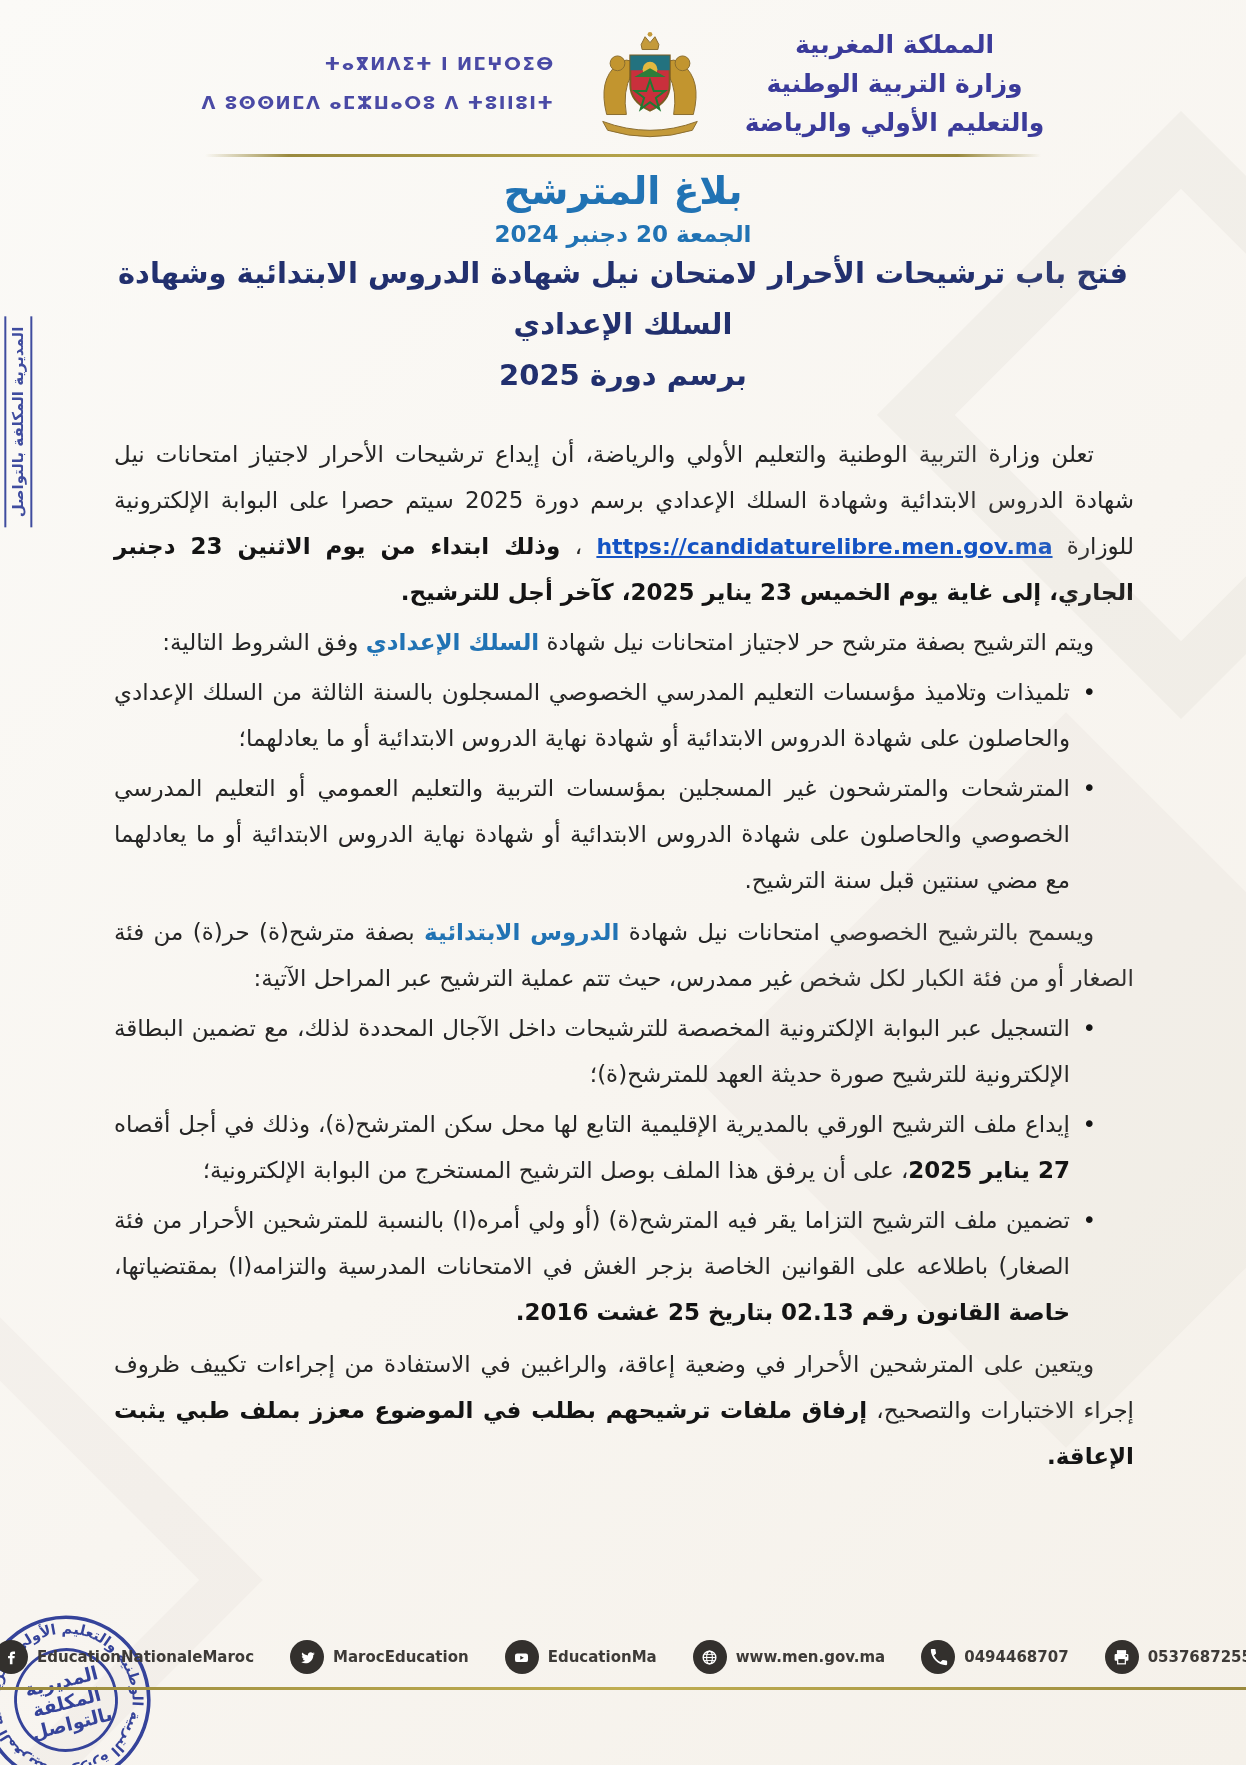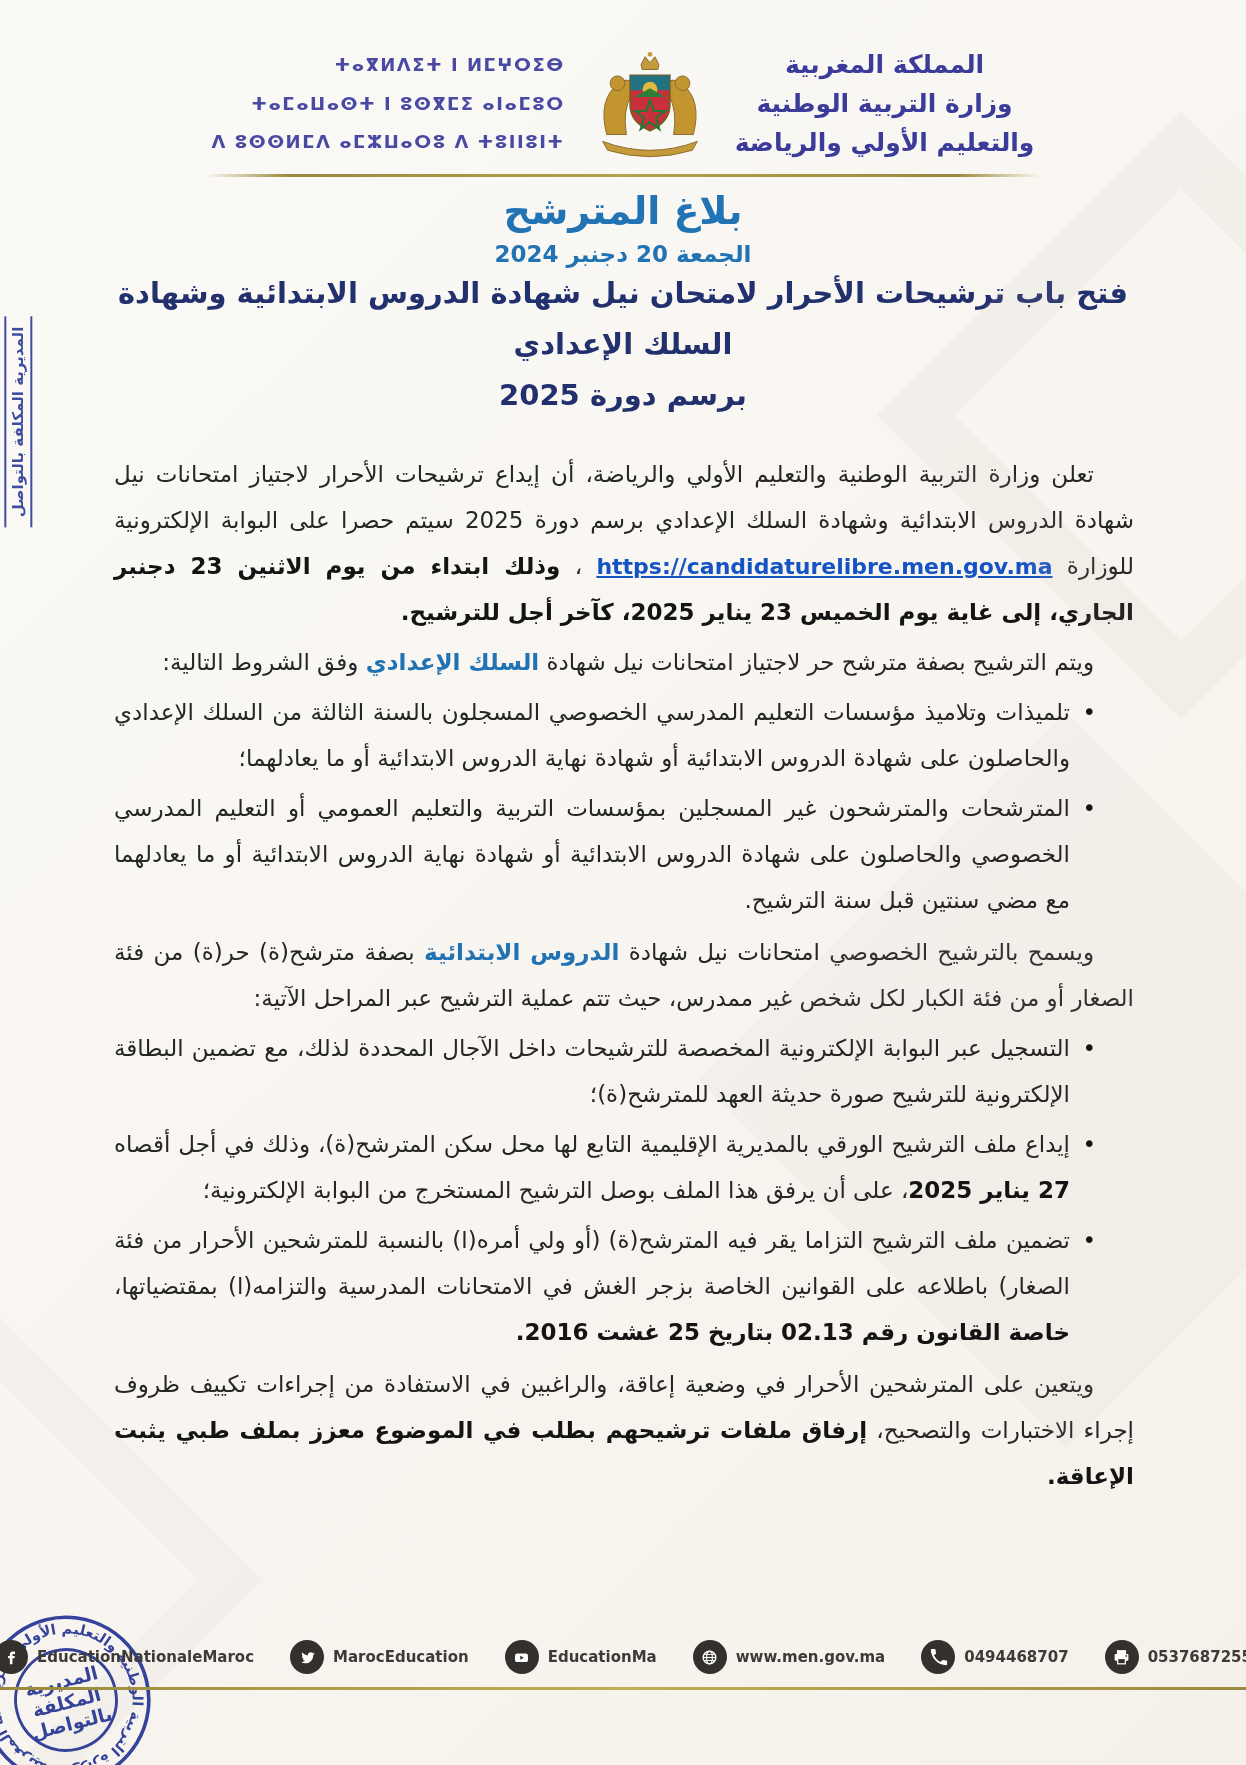--- a/index.html
+++ b/index.html
@@ -10,21 +10,21 @@
     font-family:"DejaVu Sans", sans-serif;
   }
   
   .wm { position:absolute; transform:rotate(45deg); pointer-events:none; }
   .wm1 { right:-150px; top:200px;  width:430px; height:430px; border:55px solid rgba(185,178,165,0.10); }
   .wm2 { right:-80px;  top:820px;  width:520px; height:520px; background:rgba(185,178,165,0.08); }
   .wm3 { left:-220px;  top:1380px; width:400px; height:400px; border:45px solid rgba(185,178,165,0.08); }
 
   
   .header { position:relative; display:flex; justify-content:center; align-items:center;
-            gap:20px; padding-top:26px; direction:ltr;margin-top:20px; }
+            gap:30px; padding-top:26px; direction:ltr; }
   .tifinagh { text-align:right; color:#4a4aa5; font-weight:bold; font-size:18px;
               line-height:2.15; letter-spacing:1.5px; }
   .emblem-box { width:130px; height:114px; flex:0 0 auto; }
   .ministry-ar { text-align:center; color:#3b3b9a; font-weight:bold; font-size:25px; line-height:1.55; }
 
   .gold-rule { height:3px; width:836px; margin:12px auto 0;
     background:linear-gradient(90deg, rgba(154,138,62,0) 0%, #9a8a3e 10%, #b3a249 50%, #9a8a3e 90%, rgba(154,138,62,0) 100%); }
 
   .kicker { text-align:center; color:#2173b4; font-size:38px; font-weight:bold; margin-top:12px; }
   .date   { text-align:center; color:#2173b4; font-size:23px; font-weight:bold; margin-top:8px; }
@@ -68,21 +68,20 @@
 
 <div class="page">
 
   <div class="wm wm1"></div>
   <div class="wm wm2"></div>
   <div class="wm wm3"></div>
 
   <div class="header">
     <div class="tifinagh">
       <div>ⵜⴰⴳⵍⴷⵉⵜ ⵏ ⵍⵎⵖⵔⵉⴱ</div>
-      <div>ⵜⴰⵎⴰⵡⴰⵙⵜ ⵏ ⵓⵙⴳⵎⵉ ⴰⵏⴰⵎⵓⵔ</div>
       <div>ⴷ ⵓⵙⵙⵍⵎⴷ ⴰⵎⵣⵡⴰⵔⵓ ⴷ ⵜⵓⵏⵏⵓⵏⵜ</div>
     </div>
     <div class="emblem-box">
       <svg viewBox="0 0 132 114" width="130" height="114">
         <path d="M57 17 l4 -8 5 6 5 -6 4 8 l-1 5 h-16 z" fill="#c49a3a" stroke="#8a6d2f" stroke-width="1"></path>
         <circle cx="66" cy="6.5" r="2.4" fill="#c49a3a"></circle>
         <g fill="#c2952f" stroke="#8a6d2f" stroke-width="1">
           <path d="M22 88 q-9 -35 11 -51 q10 -8 16 -1 q4 6 -2 12 q-9 16 -5 40 z"></path>
           <circle cx="33" cy="36" r="7.5"></circle>
           <path d="M110 88 q9 -35 -11 -51 q-10 -8 -16 -1 q-4 6 2 12 q9 16 5 40 z"></path>

